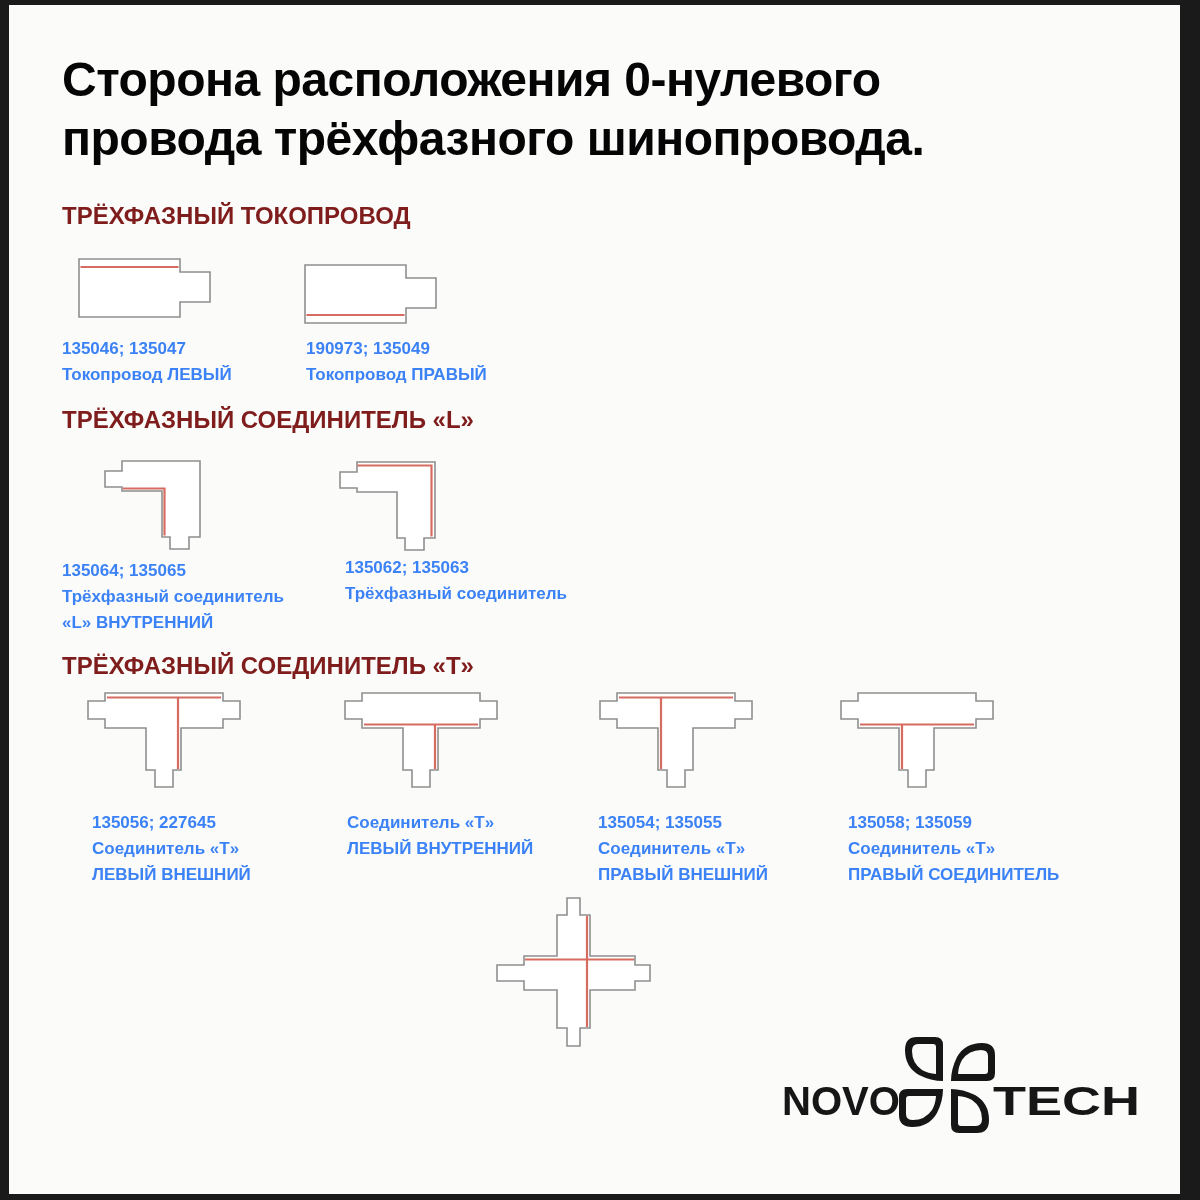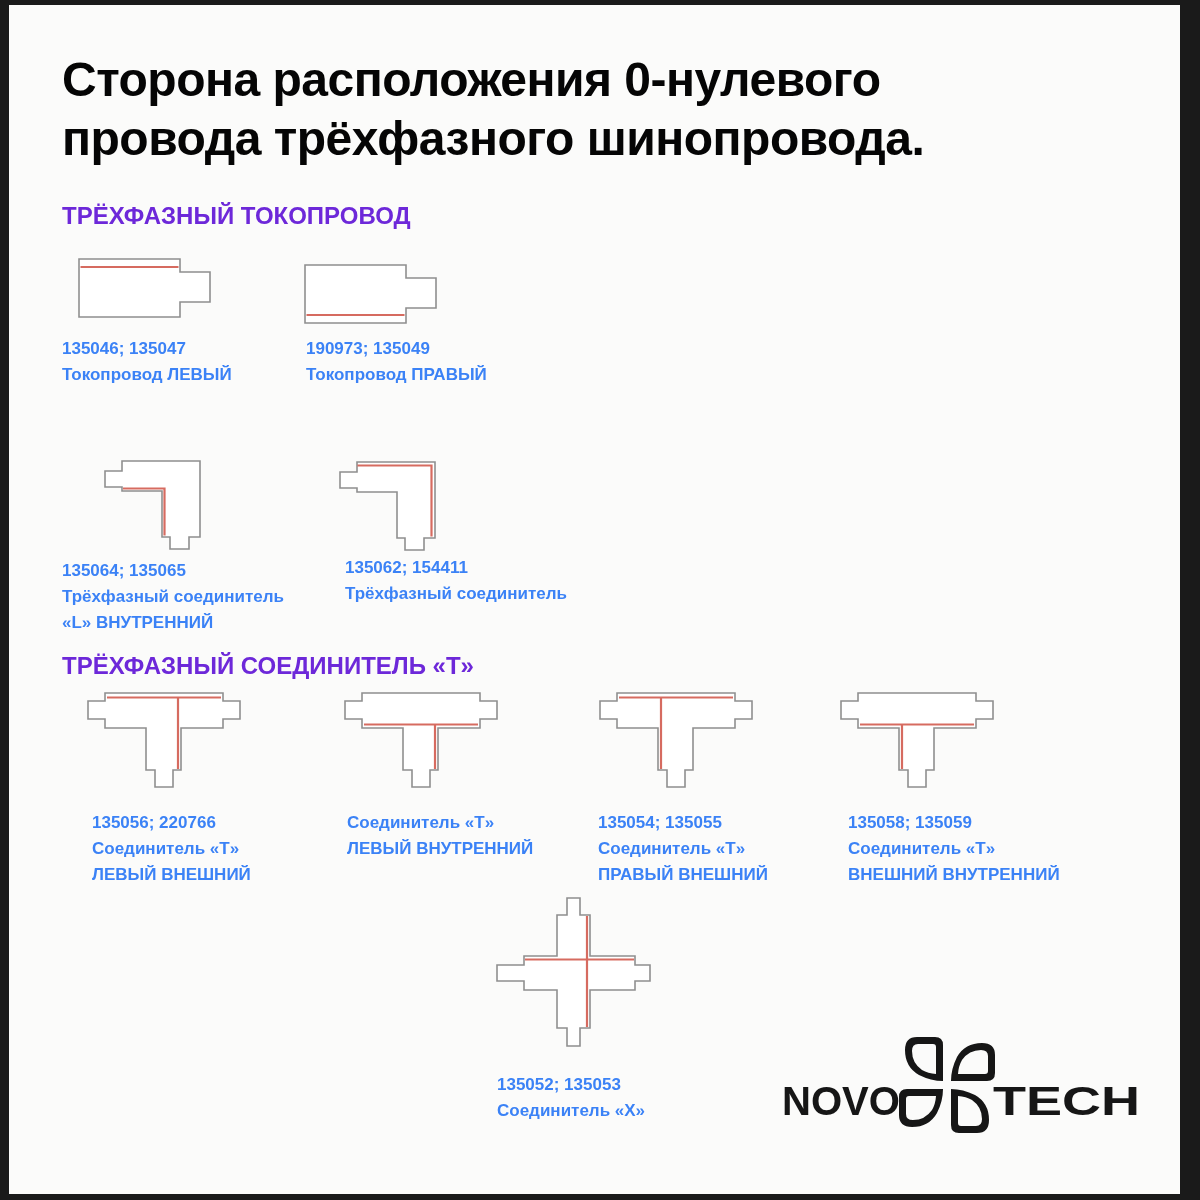--- a/index.html
+++ b/index.html
@@ -11,21 +11,21 @@
   #frame-top{left:0;top:0;width:1200px;height:5px;}
   #frame-left{left:0;top:0;width:9px;height:1200px;}
   #frame-right{left:1180px;top:0;width:20px;height:1200px;}
   #frame-bottom{left:0;top:1194px;width:1200px;height:6px;}
 
   .title{
     position:absolute;left:62px;top:50px;width:1060px;
     font-size:48px;line-height:59px;font-weight:700;letter-spacing:-0.5px;color:#050505;
   }
   .section-header{
-    position:absolute;font-size:24px;line-height:28px;font-weight:700;color:#6d28d9;
+    position:absolute;font-size:24px;line-height:28px;font-weight:700;color:#7f1d1d;
     white-space:nowrap;
   }
   .caption{
     position:absolute;font-size:17px;line-height:26px;font-weight:700;color:#3b82f6;
     white-space:nowrap;
   }
   .diagram{position:absolute;overflow:visible;}
   .outline{fill:#ffffff;stroke:#8f8f8f;stroke-width:1.6;}
   .neutral{fill:none;stroke:#d0564a;stroke-width:2.2;opacity:0.88;}
   .logo{position:absolute;left:780px;top:1030px;width:380px;height:115px;}
@@ -62,48 +62,49 @@
 
   <svg class="diagram" style="left:304px;top:264px" width="134" height="61" viewBox="0 0 134 61">
     <path class="outline" d="M1,1 H102 V14 H132 V44 H102 V59 H1 Z"></path>
     <path class="neutral" d="M2.5,51 H100.5"></path>
   </svg>
   <div class="caption" style="left:306px;top:336px">
     <div>190973; 135049</div>
     <div>Токопровод ПРАВЫЙ</div>
   </div>
 
+  <div class="section-header" style="left:62px;top:406px">ТРЁХФАЗНЫЙ СОЕДИНИТЕЛЬ «L»</div>
 
   <svg class="diagram" style="left:104px;top:457px" width="98" height="95" viewBox="0 0 98 95">
     <path class="outline" d="M18,4 H96 V80 H85 V92 H66 V80 H58 V34 H18 V30 H1 V14 H18 Z"></path>
     <path class="neutral" d="M19,31.5 H60.5 V78.5"></path>
   </svg>
   <div class="caption" style="left:62px;top:558px">
     <div>135064; 135065</div>
     <div>Трёхфазный соединитель</div>
     <div>«L» ВНУТРЕННИЙ</div>
   </div>
 
   <svg class="diagram" style="left:339px;top:458px" width="98" height="95" viewBox="0 0 98 95">
     <path class="outline" d="M18,4 H96 V80 H85 V92 H66 V80 H58 V34 H18 V30 H1 V14 H18 Z"></path>
     <path class="neutral" d="M18.5,7.5 H92.5 V78.5"></path>
   </svg>
   <div class="caption" style="left:345px;top:555px">
-    <div>135062; 154411</div>
+    <div>135062; 135063</div>
     <div>Трёхфазный соединитель</div>
   </div>
 
   <div class="section-header" style="left:62px;top:652px">ТРЁХФАЗНЫЙ СОЕДИНИТЕЛЬ «Т»</div>
 
   <svg class="diagram" style="left:87px;top:690px" width="155" height="99" viewBox="0 0 155 99">
     <path class="outline" d="M18,3 H136 V11 H153 V29 H136 V38 H94 V80 H86 V97 H68 V80 H59 V38 H18 V29 H1 V11 H18 Z"></path>
     <path class="neutral" d="M20,7.5 H134 M91,7.5 V79"></path>
   </svg>
   <div class="caption" style="left:92px;top:810px">
-    <div>135056; 220766</div>
+    <div>135056; 227645</div>
     <div>Соединитель «Т»</div>
     <div>ЛЕВЫЙ ВНЕШНИЙ</div>
   </div>
 
   <svg class="diagram" style="left:344px;top:690px" width="155" height="99" viewBox="0 0 155 99">
     <path class="outline" d="M18,3 H136 V11 H153 V29 H136 V38 H94 V80 H86 V97 H68 V80 H59 V38 H18 V29 H1 V11 H18 Z"></path>
     <path class="neutral" d="M20,34.5 H134 M91,34.5 V79"></path>
   </svg>
   <div class="caption" style="left:347px;top:810px">
     <div>Соединитель «Т»</div>
@@ -120,32 +121,28 @@
     <div>ПРАВЫЙ ВНЕШНИЙ</div>
   </div>
 
   <svg class="diagram" style="left:840px;top:690px" width="155" height="99" viewBox="0 0 155 99">
     <path class="outline" d="M18,3 H136 V11 H153 V29 H136 V38 H94 V80 H86 V97 H68 V80 H59 V38 H18 V29 H1 V11 H18 Z"></path>
     <path class="neutral" d="M20,34.5 H134 M62,34.5 V79"></path>
   </svg>
   <div class="caption" style="left:848px;top:810px">
     <div>135058; 135059</div>
     <div>Соединитель «Т»</div>
-    <div>ВНЕШНИЙ ВНУТРЕННИЙ</div>
+    <div>ПРАВЫЙ СОЕДИНИТЕЛЬ</div>
   </div>
 
 
   <svg class="diagram" style="left:496px;top:897px" width="157" height="152" viewBox="0 0 157 152">
     <path class="outline" d="M71,1 H84 V18 H94 V59 H139 V68 H154 V84 H139 V93 H94 V131 H84 V149 H71 V131 H61 V93 H28 V84 H1 V68 H28 V59 H61 V18 H71 Z"></path>
     <path class="neutral" d="M29,62.5 H138 M91,19 V130"></path>
   </svg>
-  <div class="caption" style="left:497px;top:1072px">
-    <div>135052; 135053</div>
-    <div>Соединитель «Х»</div>
-  </div>
 
   <svg class="logo" viewBox="0 0 380 115">
     <text x="2" y="85" textLength="118" lengthAdjust="spacingAndGlyphs">NOVO</text>
     <g transform="translate(167,55)">
       <path class="petal" transform="rotate(0) translate(-42,-48)" d="M38,44 L38,8 Q38,0 30,0 L12,0 Q0,0 0,13 Q0,30 14,38 Q26,44 38,44 Z
                M31,37 L31,10 Q31,7 28,7 L13,7 Q7,7 7,14 Q7,26 17,33 Q23,36.5 31,37 Z"></path>
       <path class="petal" transform="rotate(90) translate(-42,-48)" d="M38,44 L38,8 Q38,0 30,0 L12,0 Q0,0 0,13 Q0,30 14,38 Q26,44 38,44 Z
                M31,37 L31,10 Q31,7 28,7 L13,7 Q7,7 7,14 Q7,26 17,33 Q23,36.5 31,37 Z"></path>
       <path class="petal" transform="rotate(180) translate(-42,-48)" d="M38,44 L38,8 Q38,0 30,0 L12,0 Q0,0 0,13 Q0,30 14,38 Q26,44 38,44 Z
                M31,37 L31,10 Q31,7 28,7 L13,7 Q7,7 7,14 Q7,26 17,33 Q23,36.5 31,37 Z"></path>

